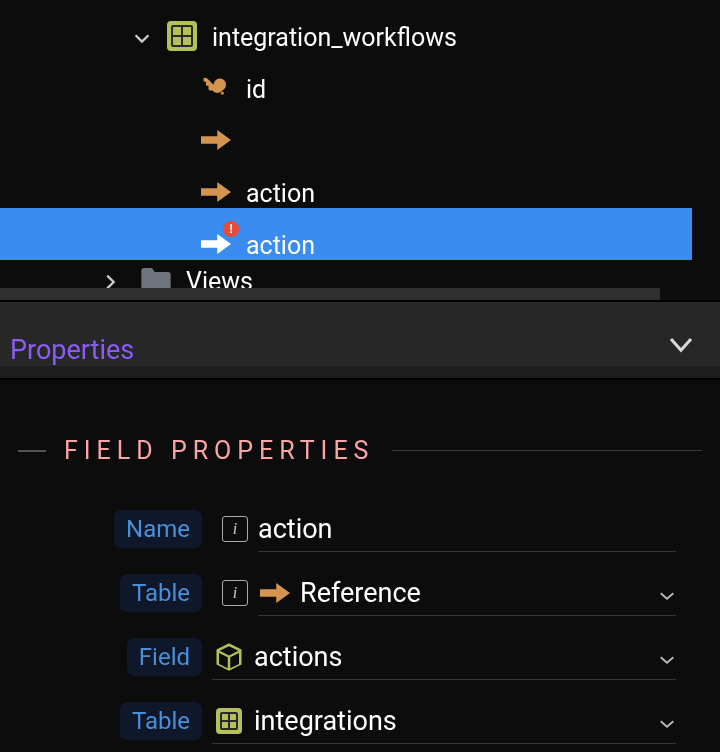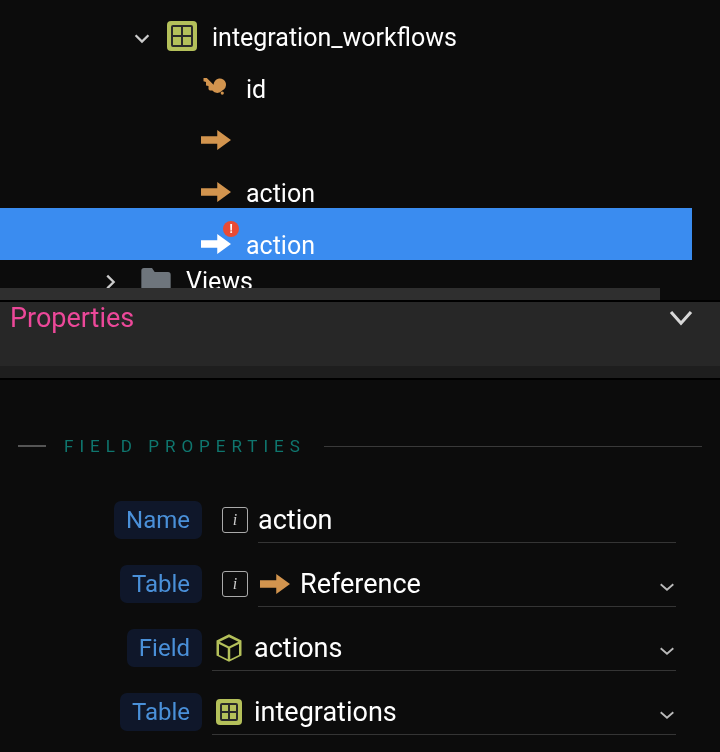--- a/index.html
+++ b/index.html
@@ -32,31 +32,31 @@
   .ico-arrow.white svg{fill:#fff;}
 
   .alert-badge{position:absolute;top:-7px;right:-7px;width:16px;height:16px;border-radius:50%;background:#e94b35;color:#fff;font-size:12px;font-weight:700;display:flex;align-items:center;justify-content:center;line-height:1;}
 
   .ico-folder svg{width:34px;height:28px;fill:#6e757c;}
 
   .trackbar{position:absolute;left:0;bottom:0;height:12px;width:660px;background:#2f2f2f;}
 
   
   .prop-hdr-wrap{border-top:2px solid #000;border-bottom:2px solid #000;}
-  .prop-hdr{height:64px;background:#272727;display:flex;align-items:flex-start;padding:0 24px 0 10px;font-size:27px;color:#ec4899;}
+  .prop-hdr{height:64px;background:#272727;display:flex;align-items:flex-end;padding:0 24px 0 10px;font-size:27px;color:#8b5cf6;}
   .prop-hdr .spacer{flex:1;}
   .prop-chev svg{width:30px;height:30px;stroke:#d8d8d8;fill:none;stroke-width:2.5;}
   .prop-gap{height:12px;background:#1e1e1e;}
 
   
   .panel{background:#0c0c0c;padding-top:56px;}
 
   .section-hdr{display:flex;align-items:center;margin:0 18px 32px 18px;}
   .section-hdr .dash{width:28px;height:2px;background:#555;margin-right:18px;}
-  .section-hdr .sec-title{font-size:17px;letter-spacing:6px;color:#0f766e;font-weight:400;}
+  .section-hdr .sec-title{font-size:25px;letter-spacing:6px;color:#fca5a5;font-weight:400;}
   .section-hdr .line{flex:1;height:1px;background:#3a3a3a;margin-left:18px;}
 
   .prop-row{display:flex;align-items:center;height:64px;}
   .prop-row .labelcol{width:212px;display:flex;justify-content:flex-end;align-items:center;padding-right:10px;}
   .pill{background:#0f172a;color:#4a90d9;border-radius:7px;padding:5px 12px;font-size:24px;}
 
   .info-col{width:46px;display:flex;justify-content:center;}
   .info-ic{width:26px;height:26px;border:1.6px solid #aaa;border-radius:3px;display:flex;align-items:center;justify-content:center;font-family:"Georgia",serif;font-style:italic;font-size:16px;color:#ccc;line-height:1;}
 
   .valcol{flex:1;margin-right:44px;display:flex;align-items:center;border-bottom:1px solid #353535;height:46px;font-size:27px;}

